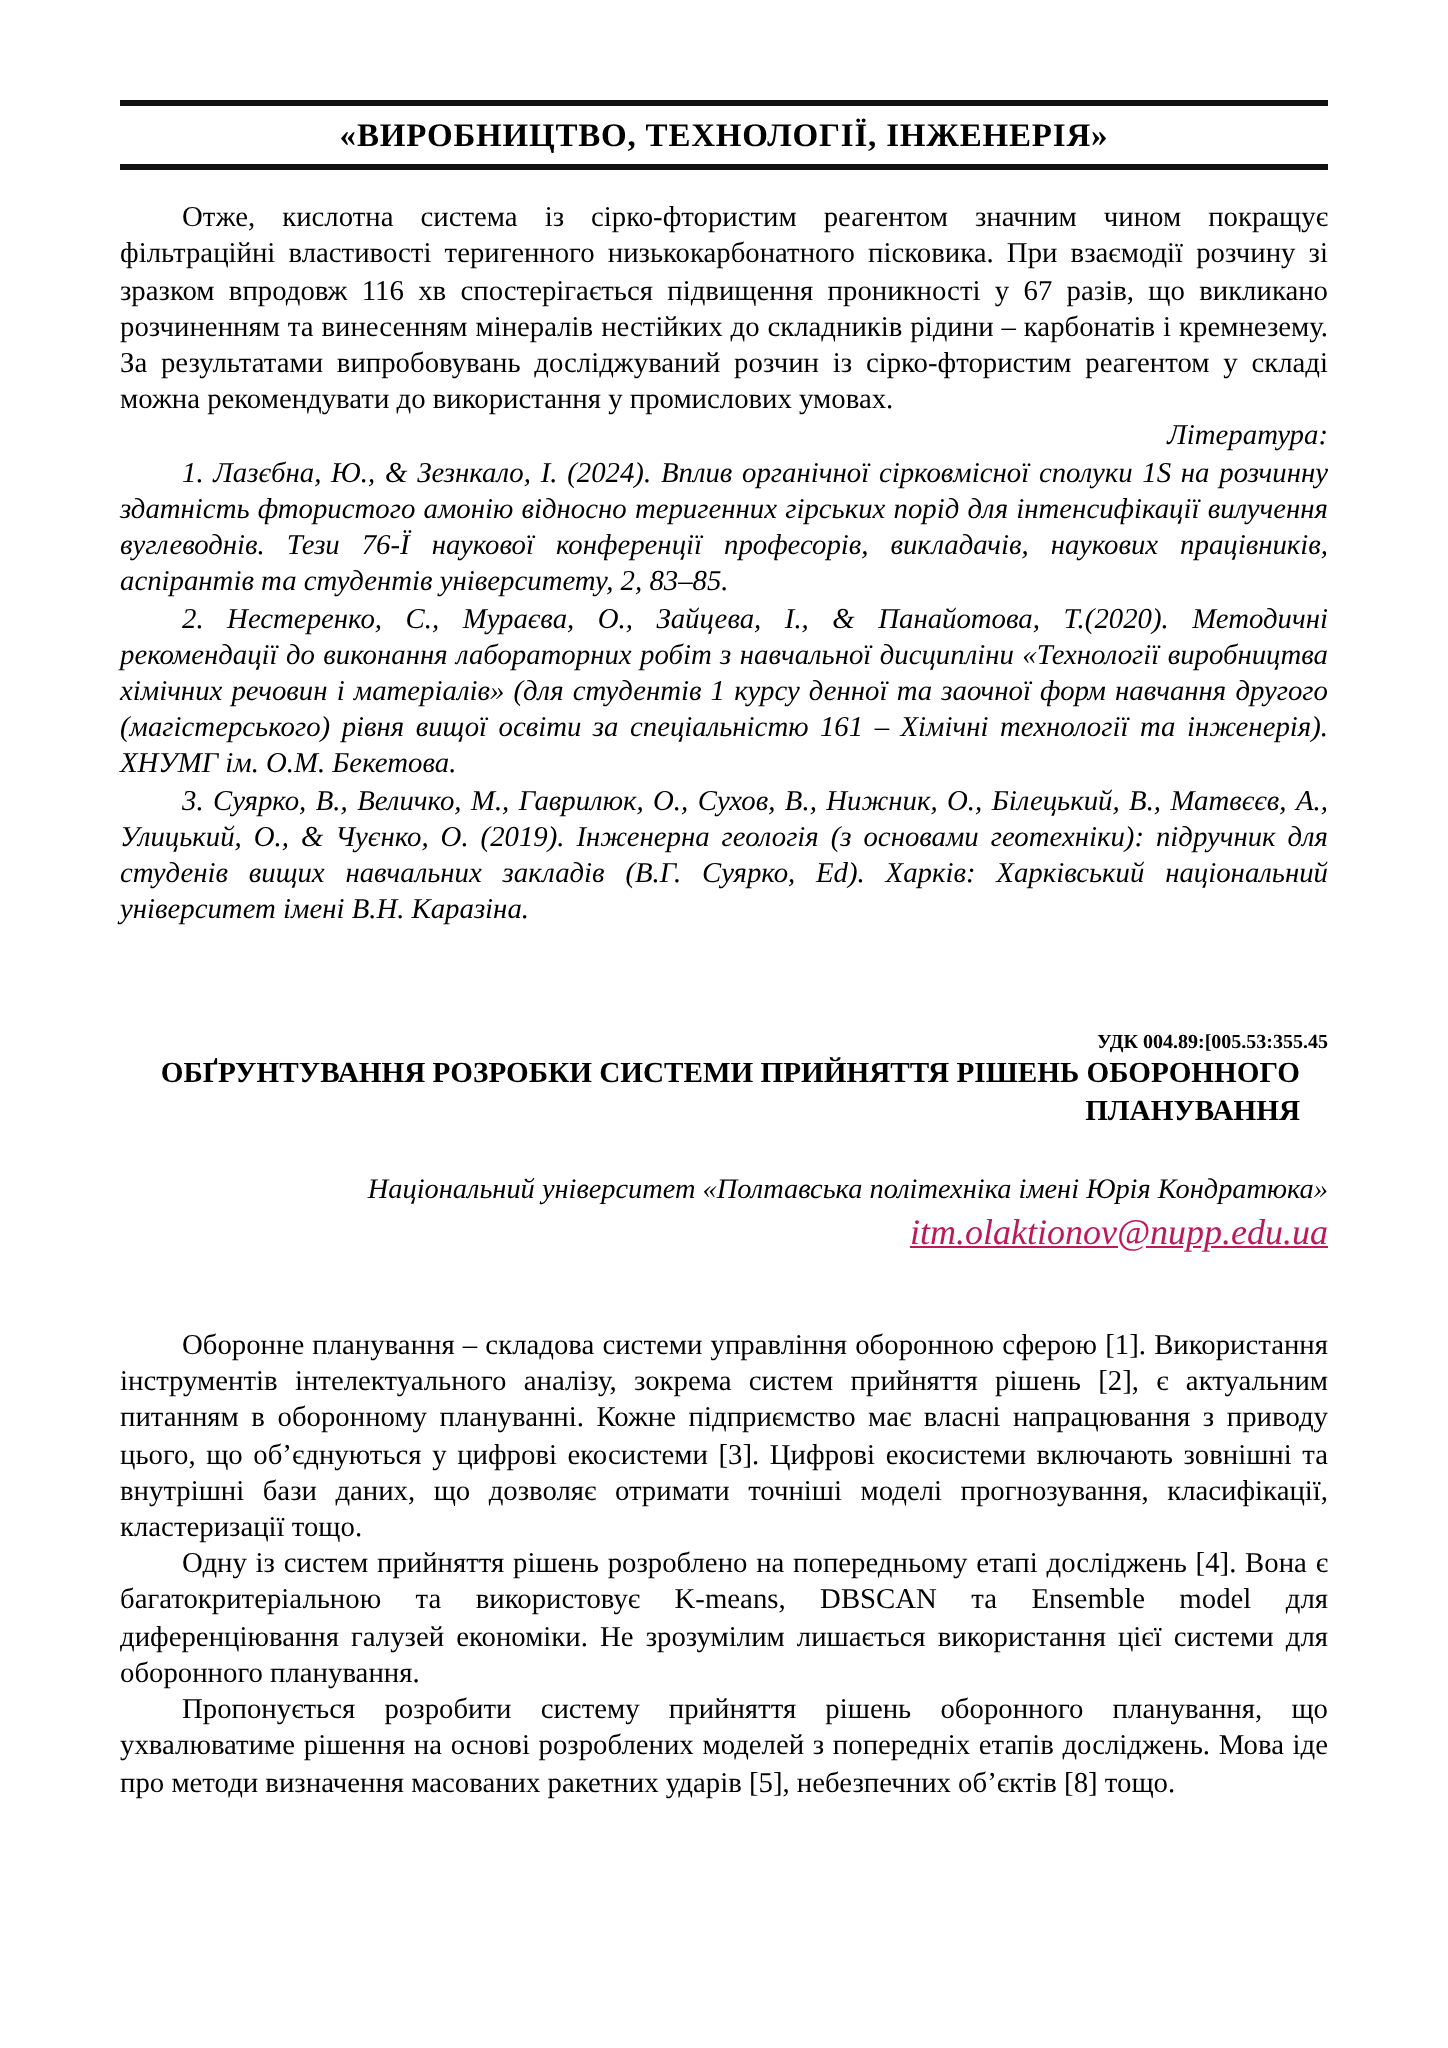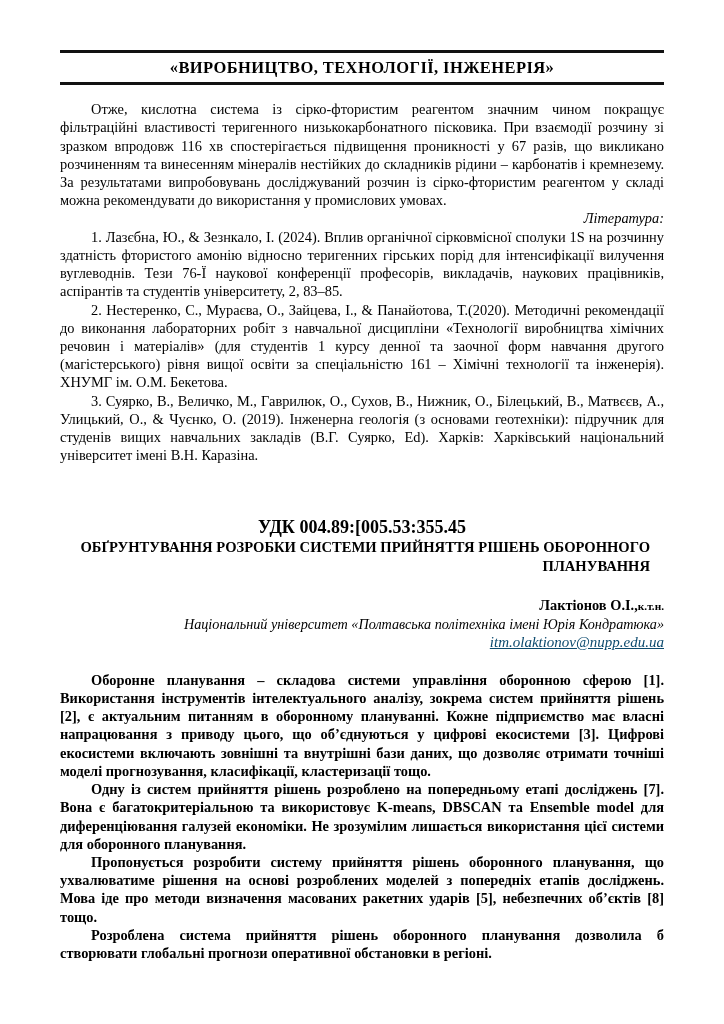--- a/index.html
+++ b/index.html
@@ -76,35 +76,36 @@
   .lit-heading {
     margin: 0;
     text-align: right;
     font-style: italic;
     font-size: 14.4px;
     line-height: 1.265;
   }
   p.ref {
     margin: 0;
     text-align: justify;
+    font-style: italic;
     font-size: 14.4px;
     line-height: 1.265;
     text-indent: 31px;
   }
 
   
   .article-2 {
     margin-top: 51px;
   }
   .udc {
     margin: 0;
     font-weight: bold;
-    font-size: 18px;
+    font-size: 10px;
     line-height: 1.25;
-    text-align: center;
+    text-align: right;
   }
   .article-title {
     margin: 0;
     text-align: right;
     font-size: 14.6px;
     line-height: 1.27;
     padding: 0 14px;
   }
   .author-block {
     margin-top: 21px;
@@ -124,30 +125,29 @@
   }
   .affiliation {
     margin: 0;
     font-style: italic;
     font-size: 14.2px;
     line-height: 1.3;
   }
   .email {
     margin: 0;
     font-style: italic;
-    font-size: 15px;
+    font-size: 18px;
     line-height: 1.3;
-    color: #0c4a6e;
+    color: #be185d;
     text-decoration: underline;
     display: inline-block;
   }
 
   .article-2-body {
-    margin-top: 18px;
-    font-weight: bold;
+    margin-top: 36px;
   }
 
   
   .footer {
     position: absolute;
     left: 60px;
     right: 60px;
     bottom: 21px;
     display: flex;
     align-items: center;
@@ -197,30 +197,28 @@
     <p class="ref">3. Суярко, В., Величко, М., Гаврилюк, О., Сухов, В., Нижник, О., Білецький, В., Матвєєв, А., Улицький, О., &amp; Чуєнко, О. (2019). Інженерна геологія (з основами геотехніки): підручник для студенів вищих навчальних закладів (В.Г. Суярко, Ed). Харків: Харківський національний університет імені В.Н. Каразіна.</p>
   </div>
 
   <div class="article-2">
 
     <p class="udc">УДК 004.89:[005.53:355.45</p>
 
     <h1 class="article-title">ОБҐРУНТУВАННЯ РОЗРОБКИ СИСТЕМИ ПРИЙНЯТТЯ РІШЕНЬ ОБОРОННОГО ПЛАНУВАННЯ</h1>
 
     <div class="author-block">
-      <p class="author-name"><span class="name">Лактіонов О.І.,</span><span class="degree">к.т.н.</span></p>
       <p class="affiliation">Національний університет «Полтавська політехніка імені Юрія Кондратюка»</p>
       <div><a class="email" href="#">itm.olaktionov@nupp.edu.ua</a></div>
     </div>
 
     <div class="article-2-body">
       <p class="para indent">Оборонне планування – складова системи управління оборонною сферою [1]. Використання інструментів інтелектуального аналізу, зокрема систем прийняття рішень [2], є актуальним питанням в оборонному плануванні. Кожне підприємство має власні напрацювання з приводу цього, що об’єднуються у цифрові екосистеми [3]. Цифрові екосистеми включають зовнішні та внутрішні бази даних, що дозволяє отримати точніші моделі прогнозування, класифікації, кластеризації тощо.</p>
-      <p class="para indent">Одну із систем прийняття рішень розроблено на попередньому етапі досліджень [7]. Вона є багатокритеріальною та використовує K-means, DBSCAN та Ensemble model для диференціювання галузей економіки. Не зрозумілим лишається використання цієї системи для оборонного планування.</p>
+      <p class="para indent">Одну із систем прийняття рішень розроблено на попередньому етапі досліджень [4]. Вона є багатокритеріальною та використовує K-means, DBSCAN та Ensemble model для диференціювання галузей економіки. Не зрозумілим лишається використання цієї системи для оборонного планування.</p>
       <p class="para indent">Пропонується розробити систему прийняття рішень оборонного планування, що ухвалюватиме рішення на основі розроблених моделей з попередніх етапів досліджень. Мова іде про методи визначення масованих ракетних ударів [5], небезпечних об’єктів [8] тощо.</p>
-      <p class="para indent">Розроблена система прийняття рішень оборонного планування дозволила б створювати глобальні прогнози оперативної обстановки в регіоні.</p>
     </div>
   </div>
 
   <div class="footer">
     <div class="footer-line"></div>
     <span class="footer-brace">{</span>
     <span class="footer-page">275</span>
     <span class="footer-brace">}</span>
     <div class="footer-line"></div>
   </div>

